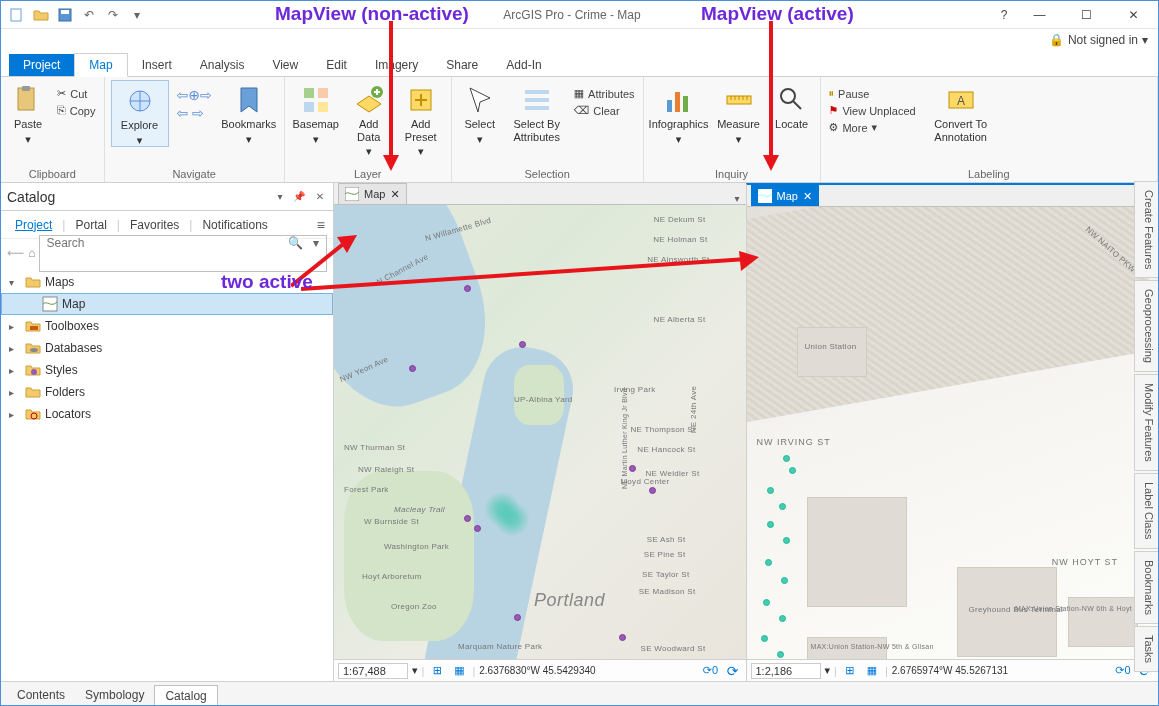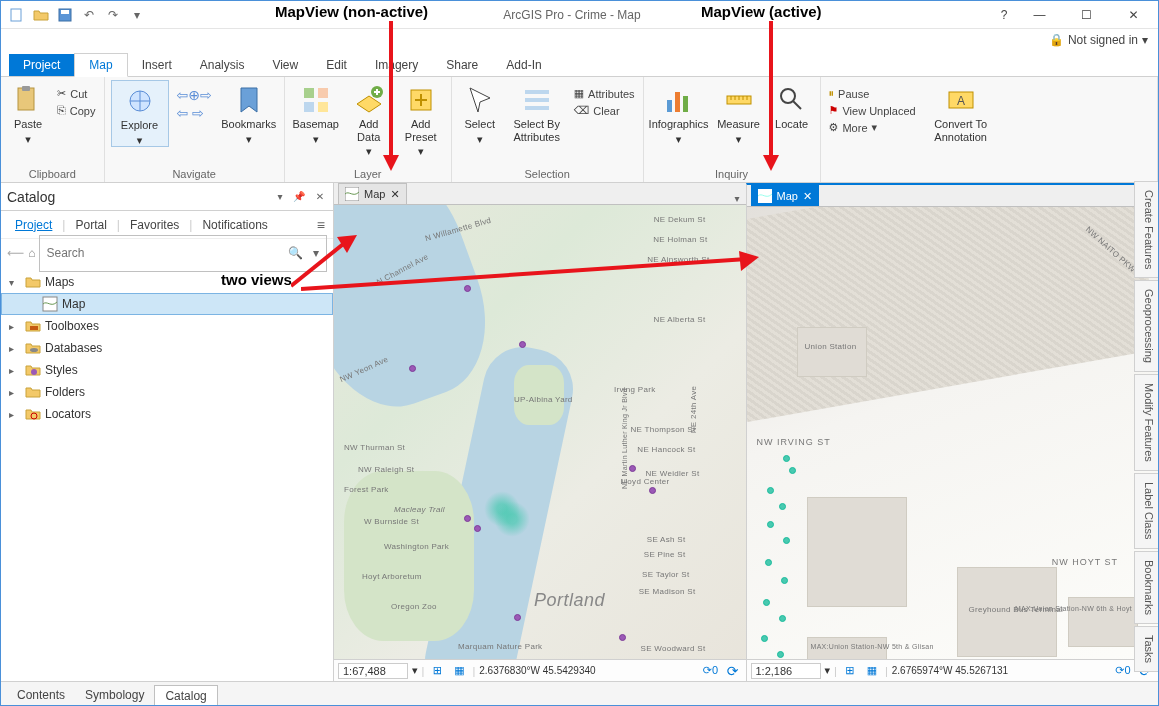--- a/index.html
+++ b/index.html
@@ -41,21 +41,21 @@
 .catalog { width: 333px; border-right:1px solid #d0d0d0; display:flex; flex-direction:column; background:#fff;}
 .cat-header { height:28px; display:flex; align-items:center; padding:0 6px; border-bottom:1px solid #d0d0d0; gap:6px;}
 .cat-header .title { font-size:14px; color:#333; flex:1; }
 .cat-header .hicon { width:14px; height:14px; display:flex; align-items:center; justify-content:center; color:#666; font-size:10px;}
 .cat-subtabs { height:28px; display:flex; align-items:center; padding:0 8px; gap:4px; border-bottom:1px solid #eee; font-size:12px; }
 .cat-subtabs .stab { padding:2px 6px; color:#444; }
 .cat-subtabs .stab.active { color:#0078d7; text-decoration:underline; }
 .cat-subtabs .sep { color:#ccc; }
 .cat-subtabs .menu { margin-left:auto; font-size:14px; color:#666;}
 .cat-navrow { height:28px; display:flex; align-items:center; padding:0 6px; gap:4px;}
-.cat-search { flex:1; display:flex; border:1px solid #c0c0c0; height:37px; align-items:center;}
+.cat-search { flex:1; display:flex; border:1px solid #c0c0c0; height:37px; align-items:flex-start;}
 .cat-search input { flex:1; border:none; outline:none; font-size:12px; padding:0 6px; }
 .cat-search .sicon { width:20px; text-align:center; color:#666; }
 .cat-tree { flex:1; overflow:auto; padding:4px 0; }
 .tree-item { display:flex; align-items:center; height:22px; padding-left:8px; gap:4px; font-size:12px; }
 .tree-item.l1 { padding-left:8px; }
 .tree-item.l2 { padding-left:40px; }
 .tree-item .tw { width:12px; color:#666; font-size:10px; }
 .tree-item .ficon { width:16px; height:16px; display:flex; align-items:center; justify-content:center; }
 .tree-item.selected { background:#cde6f7; border:1px solid #7bb4e3; }
 
@@ -90,21 +90,21 @@
 
 .btabs { height:26px; border-top:1px solid #d0d0d0; display:flex; align-items:center; padding-left:6px; background:#f5f5f5;}
 .btab { padding:3px 10px; font-size:12px; color:#444; }
 .btab.active { background:#fff; border:1px solid #c0c0c0; border-bottom:none; margin-bottom:-1px;}
 
 
 .rvt { position:absolute; right:0; top:180px; width:24px; display:flex; flex-direction:column; }
 .rvtab { writing-mode: vertical-rl; padding:8px 3px; font-size:11px; color:#555; border:1px solid #d0d0d0; border-right:none; background:#f5f5f5; margin-bottom:2px; }
 
 
-.anno { position:absolute; font-size:15px; font-weight:bold; color:#000000; z-index:100; }
+.anno { position:absolute; font-size:19px; font-weight:bold; color:#6d28d9; z-index:100; }
 .arrow { position:absolute; z-index:99; }
 
 svg.ico-svg { width:100%; height:100%; }
 </style>
 </head>
 <body>
 
 <div class="titlebar">
   <div class="qat">
     <span class="qat-icon">
@@ -341,20 +341,21 @@
       <div class="rbtn-lg" style="width:74px;">
         <span class="ico">
             <svg class="ico-svg" viewBox="0 0 32 32">
               <rect x="4" y="8" width="24" height="16" fill="#ffd966" stroke="#bf9000"></rect>
               <text x="16" y="21" text-anchor="middle" font-size="12" fill="#555">A</text>
             </svg>
           </span>
         <span>Convert To Annotation</span>
       </div>
     </div>
+    <div class="rgroup-label">Labeling</div>
   </div>
 </div>
 
 <div class="main">
 
   <div class="catalog">
     <div class="cat-header">
       <span class="title">Catalog</span>
       <span class="hicon">▾</span>
       <span class="hicon">📌</span>
@@ -593,21 +594,21 @@
   <div class="rvtab">Create Features</div>
   <div class="rvtab">Geoprocessing</div>
   <div class="rvtab">Modify Features</div>
   <div class="rvtab">Label Class</div>
   <div class="rvtab">Bookmarks</div>
   <div class="rvtab">Tasks</div>
 </div>
 
 <div class="anno" style="top:2px;left:274px;">MapView (non-active)</div>
 <div class="anno" style="top:2px;left:700px;">MapView (active)</div>
-<div class="anno" style="top:270px;left:220px;">two views</div>
+<div class="anno" style="top:270px;left:220px;">two active</div>
 
 <svg class="arrow" style="top:20px;left:380px;" width="20" height="150">
     <line x1="10" y1="0" x2="10" y2="138" stroke="#e8141b" stroke-width="4"></line>
     <polygon points="10,150 2,134 18,134" fill="#e8141b"></polygon>
   </svg>
 <svg class="arrow" style="top:20px;left:760px;" width="20" height="150">
     <line x1="10" y1="0" x2="10" y2="138" stroke="#e8141b" stroke-width="4"></line>
     <polygon points="10,150 2,134 18,134" fill="#e8141b"></polygon>
   </svg>
 <svg class="arrow" style="top:230px;left:290px;" width="70" height="60">

